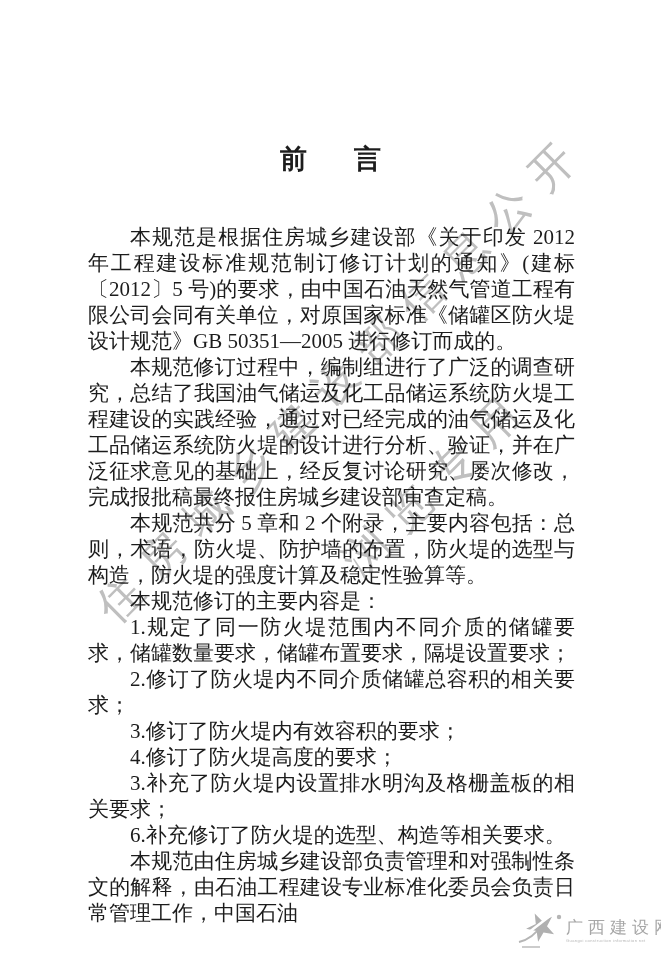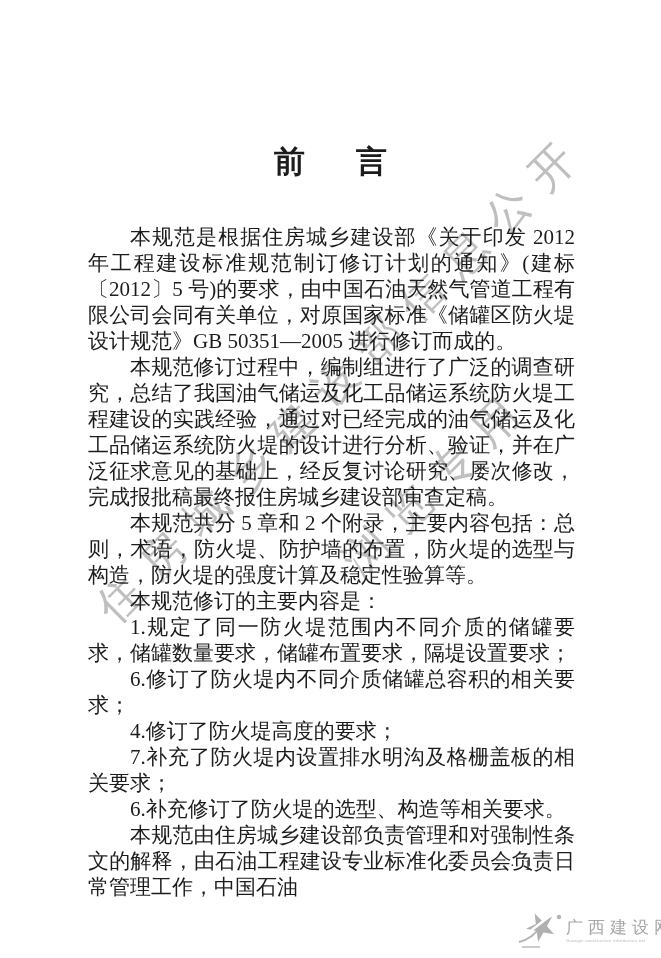--- a/index.html
+++ b/index.html
@@ -38,21 +38,21 @@
 
   
   .doc-title {
     position: absolute;
     z-index: 2;
     top: 141px;
     left: 0;
     width: 100%;
     margin: 0;
     text-align: center;
-    font-size: 31px;
+    font-size: 27px;
     font-weight: 700;
     letter-spacing: 10px;
     text-indent: 10px;
     color: #1c1c1c;
   }
   .body-text {
     position: absolute;
     z-index: 2;
     left: 88px;
     top: 224px;
@@ -113,23 +113,24 @@
   <div class="watermark" id="wm2" style="color: rgb(191, 191, 191);">浏览专用</div>
 
   <h1 class="doc-title">前　言</h1>
 
   <div class="body-text" id="para-host">
       <p>本规范是根据住房城乡建设部《关于印发 2012 年工程建设标准规范制订修订计划的通知》(建标〔2012〕5 号)的要求，由中国石油天然气管道工程有限公司会同有关单位，对原国家标准《储罐区防火堤设计规范》GB 50351—2005 进行修订而成的。</p>
       <p>本规范修订过程中，编制组进行了广泛的调查研究，总结了我国油气储运及化工品储运系统防火堤工程建设的实践经验，通过对已经完成的油气储运及化工品储运系统防火堤的设计进行分析、验证，并在广泛征求意见的基础上，经反复讨论研究、屡次修改，完成报批稿最终报住房城乡建设部审查定稿。</p>
       <p>本规范共分 5 章和 2 个附录，主要内容包括：总则，术语，防火堤、防护墙的布置，防火堤的选型与构造，防火堤的强度计算及稳定性验算等。</p>
       <p>本规范修订的主要内容是：</p>
       <p>1.规定了同一防火堤范围内不同介质的储罐要求，储罐数量要求，储罐布置要求，隔堤设置要求；</p>
-      <p>6.修订了防火堤内不同介质储罐总容积的相关要求；</p>
+      <p>2.修订了防火堤内不同介质储罐总容积的相关要求；</p>
+      <p>3.修订了防火堤内有效容积的要求；</p>
       <p>4.修订了防火堤高度的要求；</p>
-      <p>7.补充了防火堤内设置排水明沟及格栅盖板的相关要求；</p>
+      <p>3.补充了防火堤内设置排水明沟及格栅盖板的相关要求；</p>
       <p>6.补充修订了防火堤的选型、构造等相关要求。</p>
       <p>本规范由住房城乡建设部负责管理和对强制性条文的解释，由石油工程建设专业标准化委员会负责日常管理工作，中国石油</p>
     </div>
 
   <div class="page-number">· 1 ·</div>
 
   <div class="footer-logo">
     <span>
       <svg width="46" height="46" viewBox="0 0 46 46">
         <path d="M3 36 C12 34, 20 28, 27 18" stroke="#b5b5b5" stroke-width="2" fill="none"></path>

